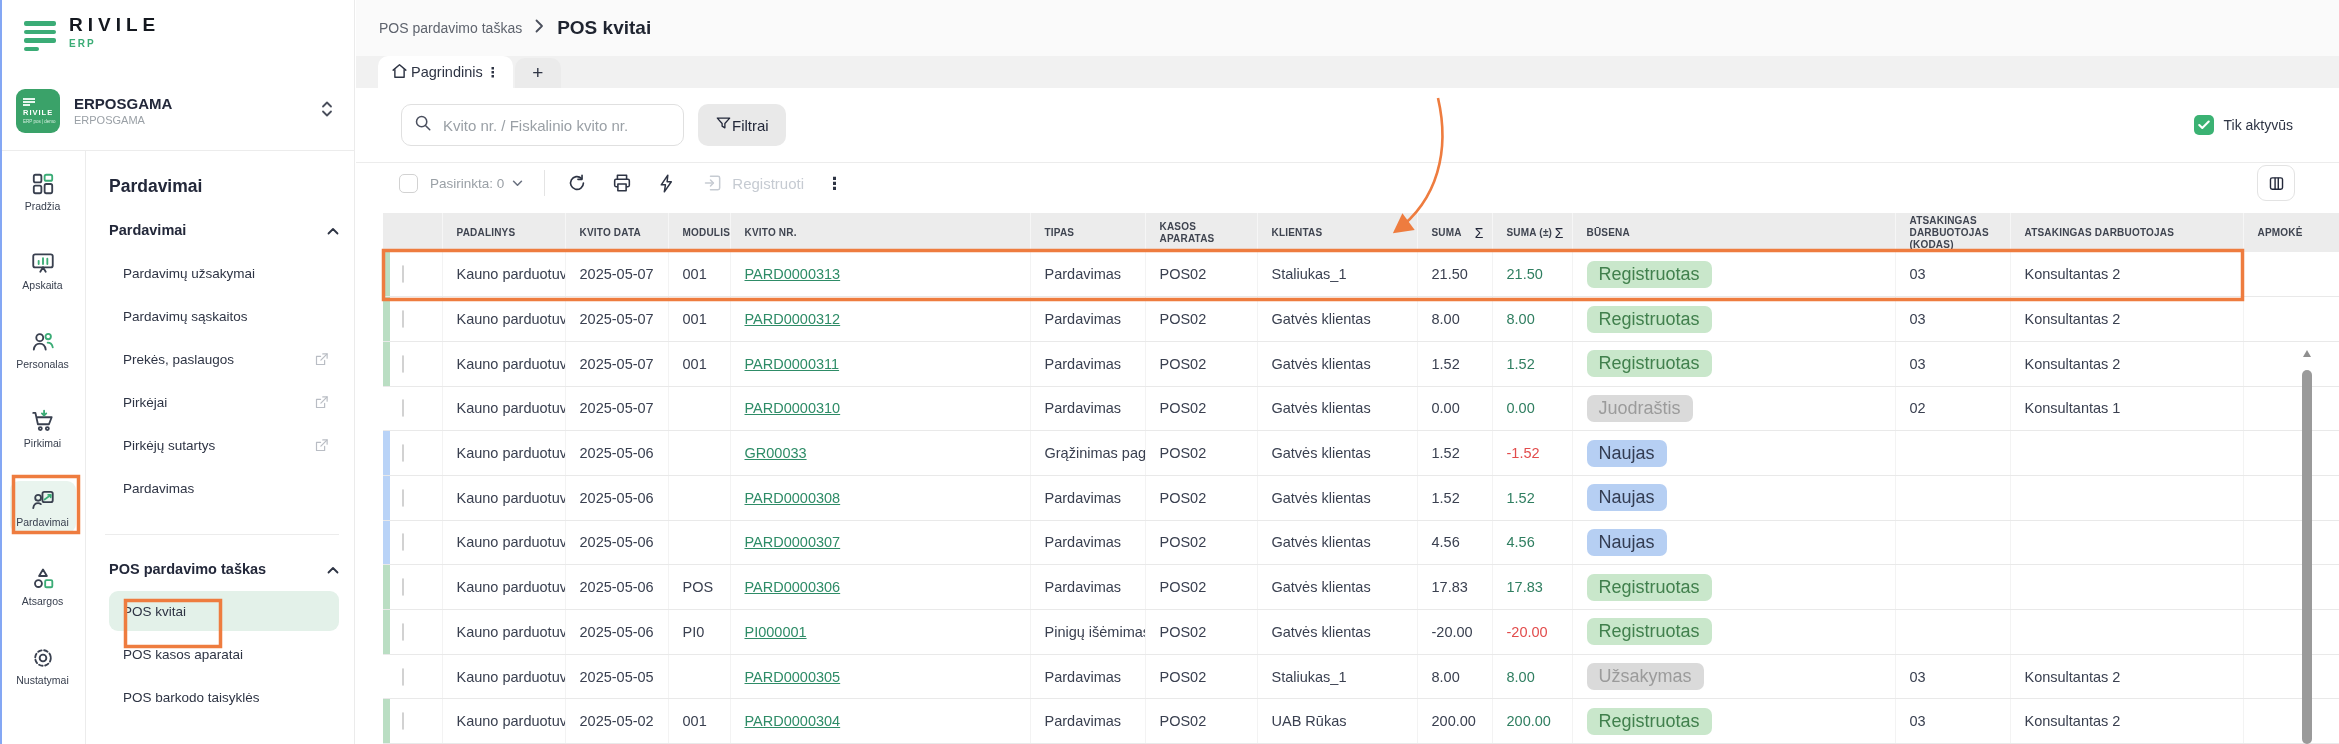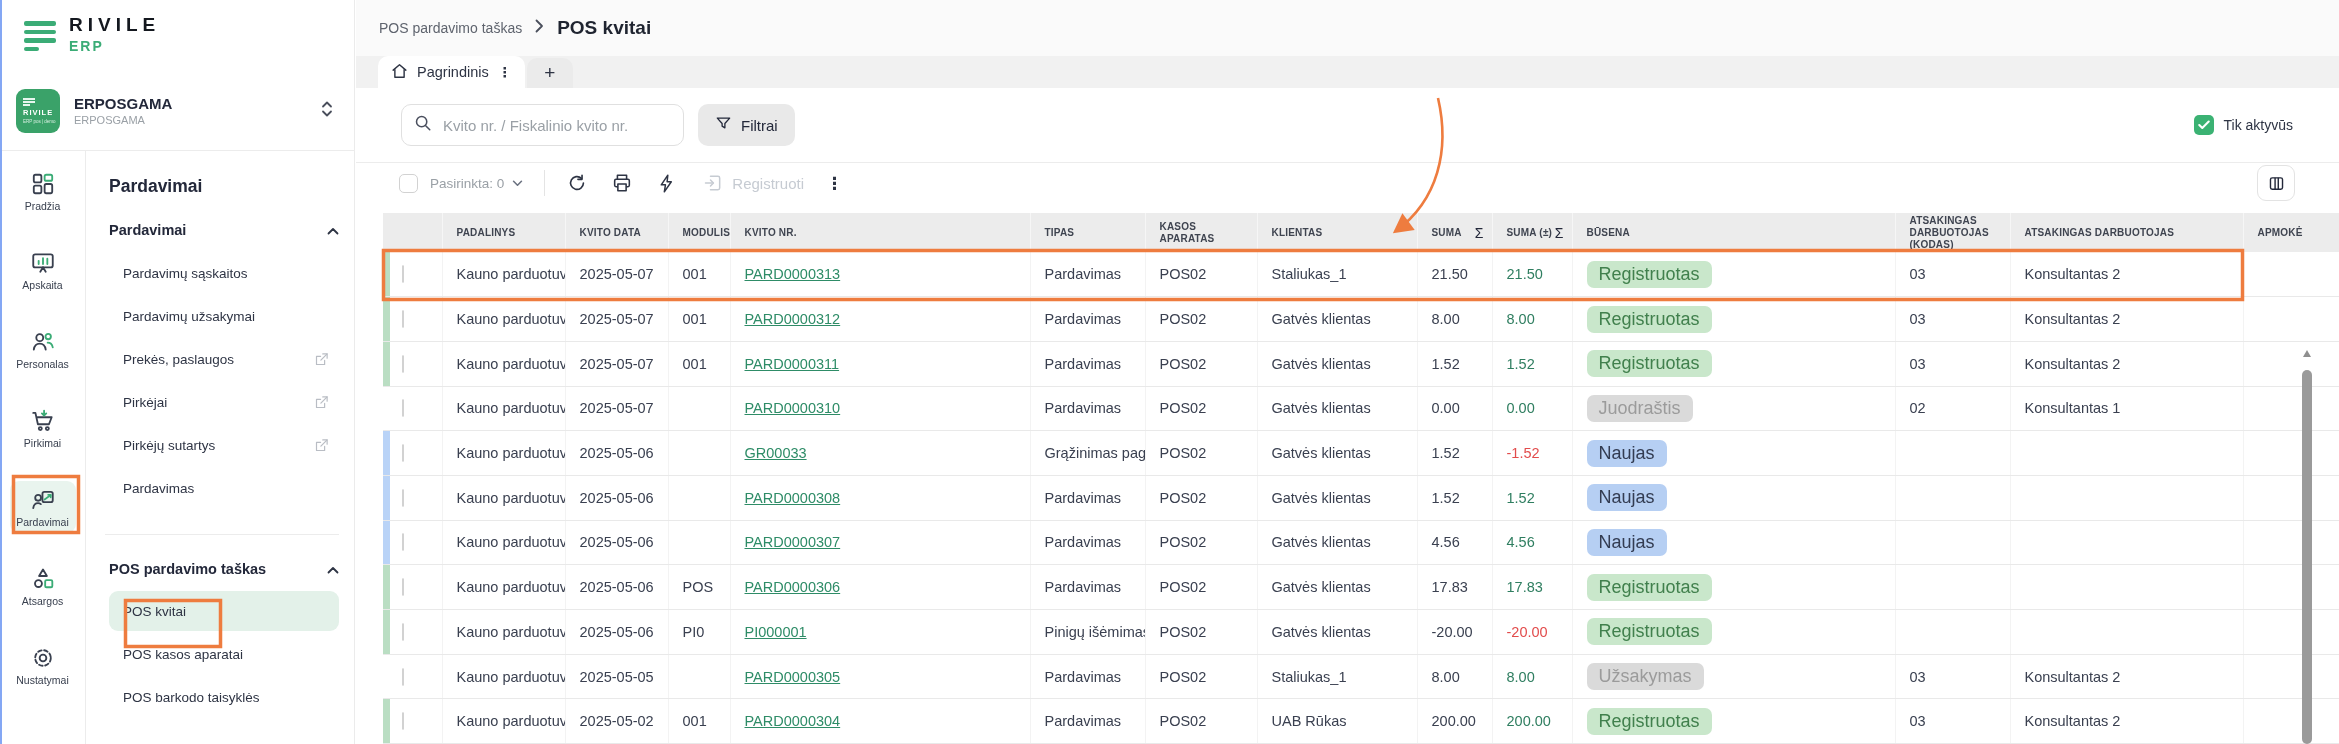--- a/index.html
+++ b/index.html
@@ -8,21 +8,21 @@
   .blue-edge{position:absolute;left:0;top:0;width:2px;height:744px;background:#84a7f4;z-index:70;}
 
   
   .left-panel{position:absolute;left:0;top:0;width:355px;height:744px;background:#fff;border-right:1px solid #ebebeb;box-sizing:border-box;}
   .brand-row{position:absolute;top:15px;left:24px;display:flex;gap:13px;align-items:flex-start;}
   .burger{display:flex;flex-direction:column;gap:4px;padding-top:6px;}
   .burger span{display:block;height:4.5px;border-radius:2px;background:#3bac76;}
   .burger .b1,.burger .b2,.burger .b3{width:32px;}
   .burger .b4{width:15px;}
   .brand-name{font-size:19px;font-weight:bold;letter-spacing:5px;color:#14181f;line-height:20px;}
-  .brand-sub{font-size:14px;font-weight:bold;letter-spacing:2px;color:#3bac76;margin-top:3px;}
+  .brand-sub{font-size:10px;font-weight:bold;letter-spacing:2px;color:#3bac76;margin-top:3px;}
   .company-row{position:absolute;top:88px;left:16px;right:12px;height:46px;display:flex;align-items:center;gap:14px;cursor:pointer;}
   .company-avatar{width:44px;height:44px;border-radius:9px;background:#3aa269;display:flex;flex-direction:column;align-items:flex-start;justify-content:center;padding-left:7px;box-sizing:border-box;gap:2px;}
   .company-avatar .mini-bars{display:flex;flex-direction:column;gap:1.5px;}
   .company-avatar .mini-bars i{display:block;height:1.5px;width:12px;background:#e8f6ee;}
   .company-avatar .mini-bars i:last-child{width:7px;}
   .av-t{font-size:7.5px;font-weight:bold;color:#fff;letter-spacing:1px;}
   .av-s{font-size:4.5px;color:#d7efe1;}
   .company-name{font-size:15px;font-weight:bold;color:#23283a;line-height:18px;}
   .company-sub{font-size:11px;color:#9aa0a6;line-height:14px;}
   .updown{margin-left:auto;margin-right:8px;}
@@ -43,30 +43,30 @@
   .sb-divider{border-top:1px solid #ececec;margin:24px 0 22px -4px;}
   .ext svg{display:block;}
 
   
   .main{position:absolute;left:356px;right:0;top:0;bottom:0;}
   .breadcrumb-bar{height:56px;background:#fafafa;display:flex;align-items:center;padding-left:23px;gap:13px;}
   .bc-parent{font-size:14px;color:#5f646e;cursor:pointer;}
   .bc-current{font-size:19px;font-weight:bold;color:#1f2430;}
   .tabstrip{height:32px;background:#f1f1f1;display:flex;align-items:flex-end;padding-left:22px;gap:2px;}
   .tab{cursor:pointer;}
-  .tab.active{height:32px;background:#fff;border-radius:10px 10px 0 0;display:flex;align-items:center;gap:9px;padding:0 13px;font-size:14.5px;color:#2e3444;}
+  .tab.active{height:32px;background:#fff;border-radius:10px 10px 0 0;display:flex;align-items:center;gap:3px;padding:0 13px;font-size:14.5px;color:#2e3444;}
   .tab .kebab{font-size:14px;font-weight:bold;color:#2e3444;letter-spacing:0;}
   .tab.add{height:30px;width:46px;background:#ebebeb;border-radius:10px 10px 0 0;display:flex;align-items:center;justify-content:center;font-size:19px;color:#2e3444;}
   .content{position:absolute;top:88px;left:0;right:0;bottom:0;background:#fff;border-radius:8px;}
 
   .filter-row{position:absolute;top:0;left:0;right:0;height:75px;border-bottom:1px solid #ececec;display:flex;align-items:center;padding:0 46px 0 45px;box-sizing:border-box;}
   .search-box{width:283px;height:42px;border:1px solid #e0e0e0;border-radius:10px;display:flex;align-items:center;padding:0 12px;box-sizing:border-box;gap:9px;background:#fff;}
   .search-box input{border:none;outline:none;flex:1;font-size:15px;color:#2e3444;font-family:inherit;background:transparent;}
   .search-box input::placeholder{color:#9aa0a6;}
-  .btn-filtrai{margin-left:14px;height:42px;border:none;background:#e9e9e9;border-radius:10px;display:flex;align-items:center;gap:9px;padding:0 17px;font-size:15px;color:#23283a;font-family:inherit;cursor:pointer;}
+  .btn-filtrai{margin-left:14px;height:42px;border:none;background:#e9e9e9;border-radius:10px;display:flex;align-items:center;padding:0 17px;font-size:15px;color:#23283a;font-family:inherit;cursor:pointer;}
   .active-only{margin-left:auto;display:flex;align-items:center;gap:10px;font-size:14px;color:#2e3444;cursor:pointer;}
   .cb-green{width:20px;height:20px;border-radius:5px;background:#3bb273;display:flex;align-items:center;justify-content:center;}
 
   .toolbar{position:absolute;top:76px;left:0;right:0;height:38px;display:flex;align-items:center;padding:0 44px 0 43px;box-sizing:border-box;}
   .cb{width:19px;height:19px;border:1.5px solid #d2d2d2;border-radius:5px;background:#fff;box-sizing:border-box;cursor:pointer;}
   .sel-lbl{margin-left:12px;font-size:13.5px;color:#9aa0a6;display:flex;align-items:center;gap:8px;cursor:pointer;}
   .vdiv{width:1px;height:26px;background:#e4e4e4;margin:0 21px;}
   .ic-btn{background:none;border:none;padding:0;margin-right:23px;cursor:pointer;display:flex;align-items:center;}
   .register{display:flex;align-items:center;gap:9px;font-size:15px;color:#c6cbd2;margin-left:3px;margin-right:22px;cursor:default;}
   .tb-kebab{font-size:17px;font-weight:bold;color:#2e3444;cursor:pointer;}
@@ -246,24 +246,24 @@
     <div class="sidebar">
       <div class="sb-title">Pardavimai</div>
       <div id="sidebar-sections">
           <div class="sb-sec-h">
             <span>Pardavimai</span>
             <span><svg width="12" height="8" viewBox="0 0 12 8" fill="none" stroke="#2e3444" stroke-width="1.8" stroke-linecap="round" stroke-linejoin="round">
                 <path d="M1.5 6.5L6 2l4.5 4.5"></path>
               </svg></span>
           </div>
           <div class="sb-item">
+            <span class="sb-lbl">Pardavimų užsakymai</span>
+          </div>
+          <div class="sb-item">
             <span class="sb-lbl">Pardavimų sąskaitos</span>
-          </div>
-          <div class="sb-item">
-            <span class="sb-lbl">Pardavimų užsakymai</span>
           </div>
           <div class="sb-item">
             <span class="sb-lbl">Prekės, paslaugos</span>
             <span class="ext">
               <svg width="15" height="15" viewBox="0 0 24 24" fill="none" stroke="#b9bdc4" stroke-width="1.9" stroke-linecap="round" stroke-linejoin="round">
                 <path d="M14 3h7v7"></path>
                 <path d="M21 3L11 13"></path>
                 <path d="M17 13.5V20H4V7h6.5"></path>
               </svg>
             </span>

